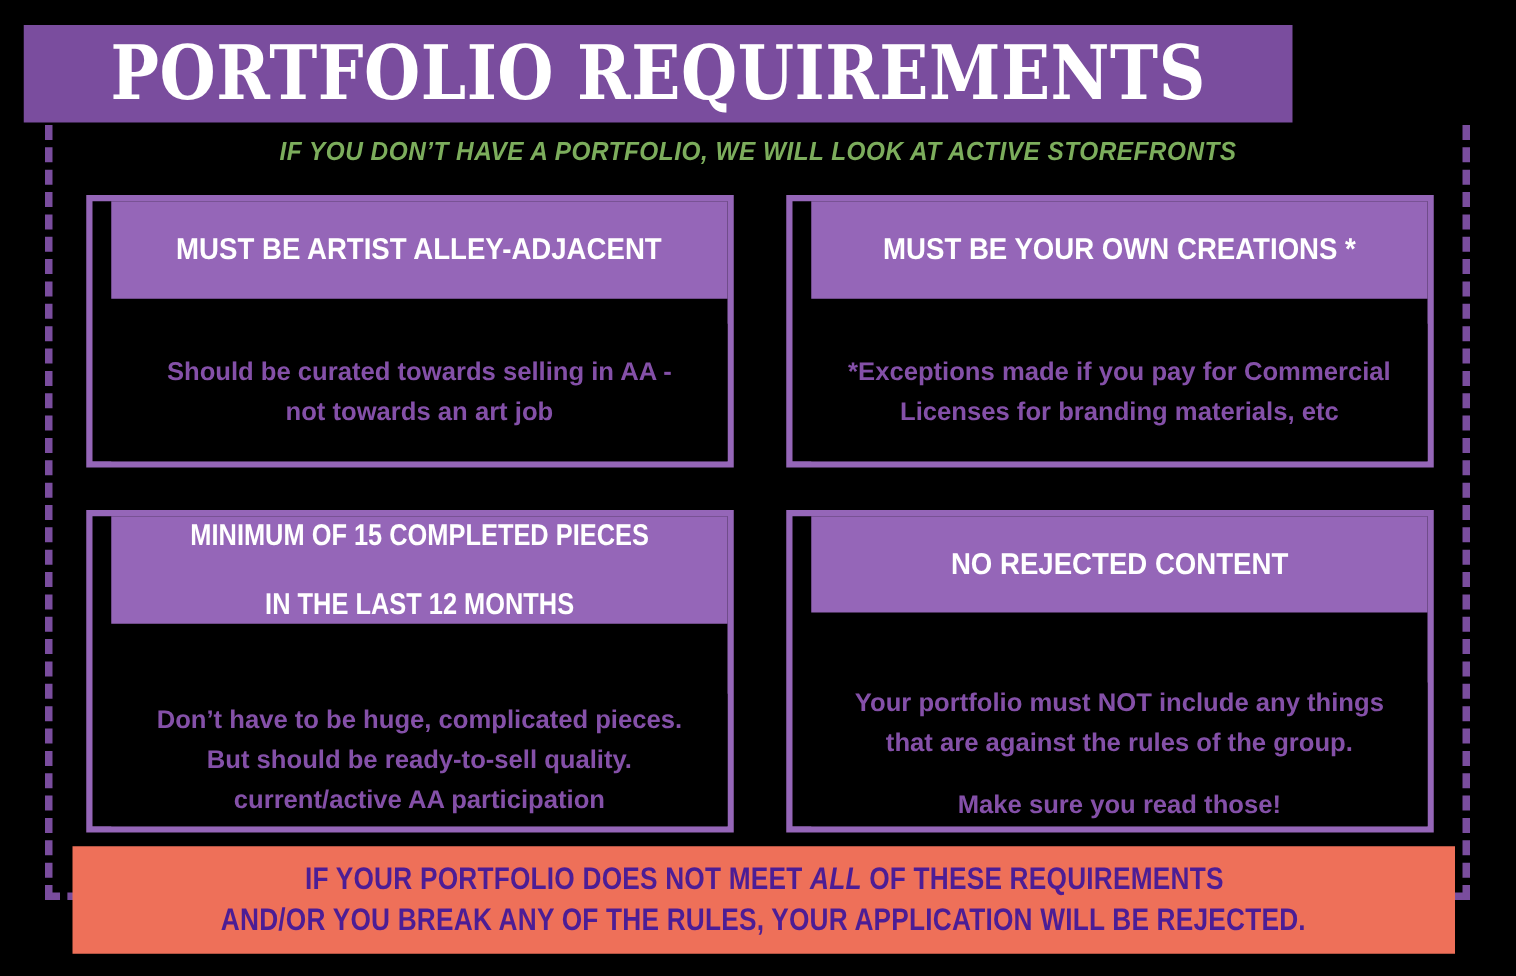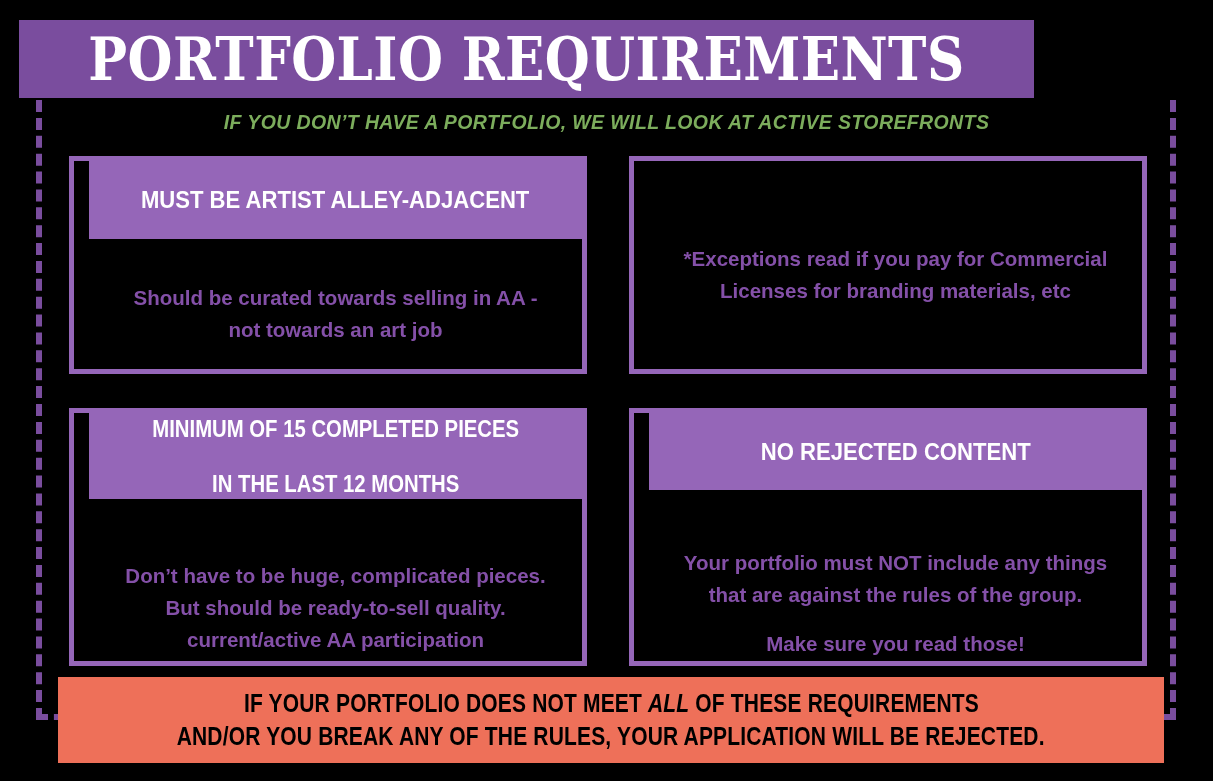--- a/index.html
+++ b/index.html
@@ -154,21 +154,21 @@
     position: absolute;
     left: 58px;
     top: 677px;
     width: 1106px;
     height: 86px;
     background: #EE7059;
     display: flex;
     flex-direction: column;
     align-items: center;
     justify-content: center;
-    color: #000000;
+    color: #4c1d95;
   }
   .footer-banner .fline {
     font-family: "Liberation Sans", sans-serif;
     font-weight: bold;
     font-size: 25px;
     line-height: 1.32;
     letter-spacing: 0.2px;
     white-space: nowrap;
     transform: scaleX(0.84);
   }
@@ -198,22 +198,25 @@
         <div class="card-header">
           <span>MUST BE ARTIST ALLEY-ADJACENT</span>
         </div>
         <div class="card-body">
           <p>Should be curated towards selling in AA -</p>
           <p class="ital">not towards an art job</p>
         </div>
       </div>
 
       <div class="card short">
-        <div class="card-body">
-          <p>*Exceptions read if you pay for Commercial</p>
+        <div class="card-header">
+          <span>MUST BE YOUR OWN CREATIONS *</span>
+        </div>
+        <div class="card-body">
+          <p>*Exceptions made if you pay for Commercial</p>
           <p>Licenses for branding materials, etc</p>
         </div>
       </div>
 
     </div>
 
     <div class="card-row row-2">
 
       <div class="card tall">
         <div class="card-header">

